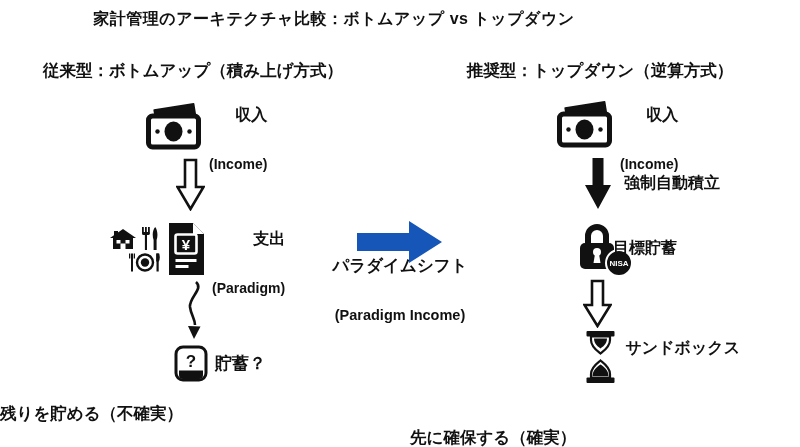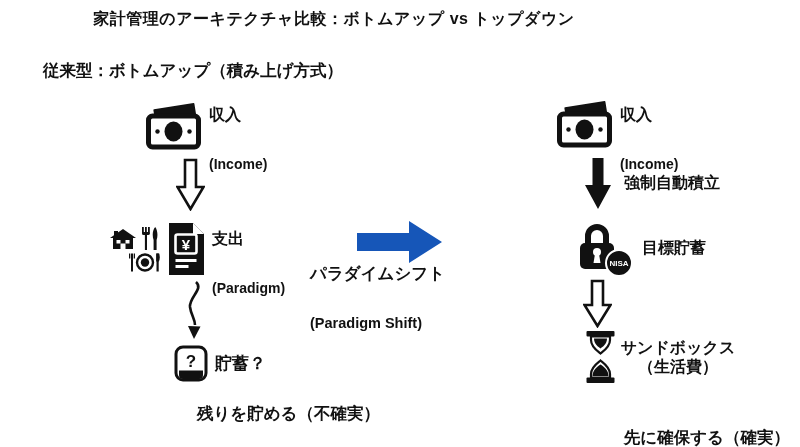--- a/index.html
+++ b/index.html
@@ -1,38 +1,39 @@
 <!DOCTYPE html>
 <html><head>
 <meta charset="utf-8">
 <style>
   * { margin:0; padding:0; box-sizing:border-box; }
   html,body { background:#ffffff; }
   body { font-family:"Liberation Sans","DejaVu Sans",sans-serif; color:#111; }
   .stage { position:relative; width:800px; height:447px; background:#ffffff; overflow:hidden; }
-  .abs { position:absolute; }
+  .abs { position:absolute;text-align:right; }
   .title { top:9px; left:0; width:668px; text-align:center; font-size:16px; font-weight:700; letter-spacing:.5px; }
   .col-header { top:60px; font-size:16.5px; font-weight:700; text-align:center; width:380px; }
   .lbl { font-size:16px; font-weight:700; line-height:19px; white-space:nowrap; }
   .sub { font-size:14px; font-weight:700; line-height:17px; white-space:nowrap;margin-top:32px; }
-  .footer { top:403px; width:380px; text-align:right; font-size:16.5px; font-weight:700; }
-  .center-label { top:264px; left:310px; width:180px; text-align:left; }
+  .footer { top:403px; width:380px; text-align:left; font-size:16.5px; font-weight:700; }
+  .center-label { top:256px; left:310px; width:180px; text-align:center; }
   .center-label .lbl { font-size:16.5px; }
   .center-label .sub { font-size:14.5px; }
   svg { display:block; }
-  .sandbox-label { top:338px; left:616px; width:124px; text-align:center; }
+  .sandbox-label { top:338px; left:616px; width:124px; text-align:right; }
 </style>
 </head>
 <body>
 
 <div class="stage">
 
   <div class="abs title">家計管理のアーキテクチャ比較：ボトムアップ vs トップダウン</div>
 
   <div class="abs col-header" style="left:0;padding-left:6px;">従来型：ボトムアップ（積み上げ方式）</div>
+  <div class="abs col-header" style="left:410px;">推奨型：トップダウン（逆算方式）</div>
 
   <div class="abs" style="left:146px; top:100px;">
     <svg width="56" height="50" viewBox="0 0 56 50">
       <g transform="rotate(-9 28 14)">
         <rect x="7" y="5" width="44" height="18" rx="2" fill="#111" stroke="#fff" stroke-width="2.5"></rect>
       </g>
       <rect x="2.5" y="16" width="50" height="31" rx="4" fill="#fff" stroke="#111" stroke-width="5"></rect>
       <ellipse cx="27.5" cy="31.5" rx="9" ry="10" fill="#111"></ellipse>
       <circle cx="11.5" cy="31.5" r="2.2" fill="#111"></circle>
       <circle cx="43.5" cy="31.5" r="2.2" fill="#111"></circle>
@@ -114,21 +115,21 @@
 
   <div class="abs footer" style="left:0;">残りを貯める（不確実）</div>
 
   <div class="abs" style="left:357px; top:220px;">
     <svg width="86" height="44" viewBox="0 0 86 44">
       <polygon points="0,13 52,13 52,1 85,22 52,43 52,31 0,31" fill="#1656b8"></polygon>
     </svg>
   </div>
   <div class="abs center-label">
     <div class="lbl">パラダイムシフト</div>
-    <div class="sub">(Paradigm Shift)</div>
+    <div class="sub">(Paradigm Income)</div>
   </div>
 
   <div class="abs" style="left:557px; top:98px;">
     <svg width="56" height="50" viewBox="0 0 56 50">
       <g transform="rotate(-9 28 14)">
         <rect x="7" y="5" width="44" height="18" rx="2" fill="#111" stroke="#fff" stroke-width="2.5"></rect>
       </g>
       <rect x="2.5" y="16" width="50" height="31" rx="4" fill="#fff" stroke="#111" stroke-width="5"></rect>
       <ellipse cx="27.5" cy="31.5" rx="9" ry="10" fill="#111"></ellipse>
       <circle cx="11.5" cy="31.5" r="2.2" fill="#111"></circle>
@@ -152,38 +153,37 @@
       <path d="M14,24 V15 a9,9 0 0 1 18,0 V24" fill="none" stroke="#111" stroke-width="6"></path>
       <rect x="6" y="22" width="34" height="26" rx="5" fill="#111"></rect>
       <circle cx="23" cy="31" r="4" fill="#fff"></circle>
       <polygon points="21,33 25,33 26.5,42 19.5,42" fill="#fff"></polygon>
       <g>
         <circle cx="45" cy="42" r="13" fill="#111" stroke="#fff" stroke-width="2"></circle>
         <text x="45" y="45" text-anchor="middle" font-size="8" font-weight="bold" fill="#fff">NISA</text>
       </g>
     </svg>
   </div>
-  <div class="abs lbl" style="left:642px; top:238px;">目標貯蓄</div>
+  <div class="abs lbl" style="left:613px; top:238px;">目標貯蓄</div>
 
   <div class="abs" style="left:583px; top:279px;">
     <svg width="29" height="49" viewBox="0 0 29 49">
       <polygon points="9,2 20,2 20,26 27.5,26 14.5,47 1.5,26 9,26" fill="#fff" stroke="#111" stroke-width="2.6"></polygon>
     </svg>
   </div>
 
   <div class="abs" style="left:585px; top:331px;">
     <svg width="31" height="52" viewBox="0 0 31 52">
       <rect x="1.5" y="0" width="28" height="5.5" rx="1" fill="#111"></rect>
       <rect x="1.5" y="46.5" width="28" height="5.5" rx="1" fill="#111"></rect>
       <path d="M6,5.5 h19 v3.5 c0,7 -6.5,11 -9.5,13.5 c-3,-2.5 -9.5,-6.5 -9.5,-13.5 z" fill="#fff" stroke="#111" stroke-width="2.2"></path>
       <path d="M9,7.5 h13 c0,5.5 -4.5,8.5 -6.5,10 c-2,-1.5 -6.5,-4.5 -6.5,-10 z" fill="#111"></path>
       <path d="M6,46.5 h19 v-3.5 c0,-7 -6.5,-11 -9.5,-13.5 c-3,2.5 -9.5,6.5 -9.5,13.5 z" fill="#fff" stroke="#111" stroke-width="2.2"></path>
       <path d="M7.5,45 h16 c0,-6 -5,-9.5 -8,-11.5 c-3,2 -8,5.5 -8,11.5 z" fill="#111"></path>
     </svg>
   </div>
   <div class="abs sandbox-label">
     <div class="lbl">サンドボックス</div>
-    <div class="lbl">（生活費）</div>
   </div>
 
   <div class="abs footer" style="left:410px;margin-top:24px;">先に確保する（確実）</div>
 
 </div>
 
 </body></html>

